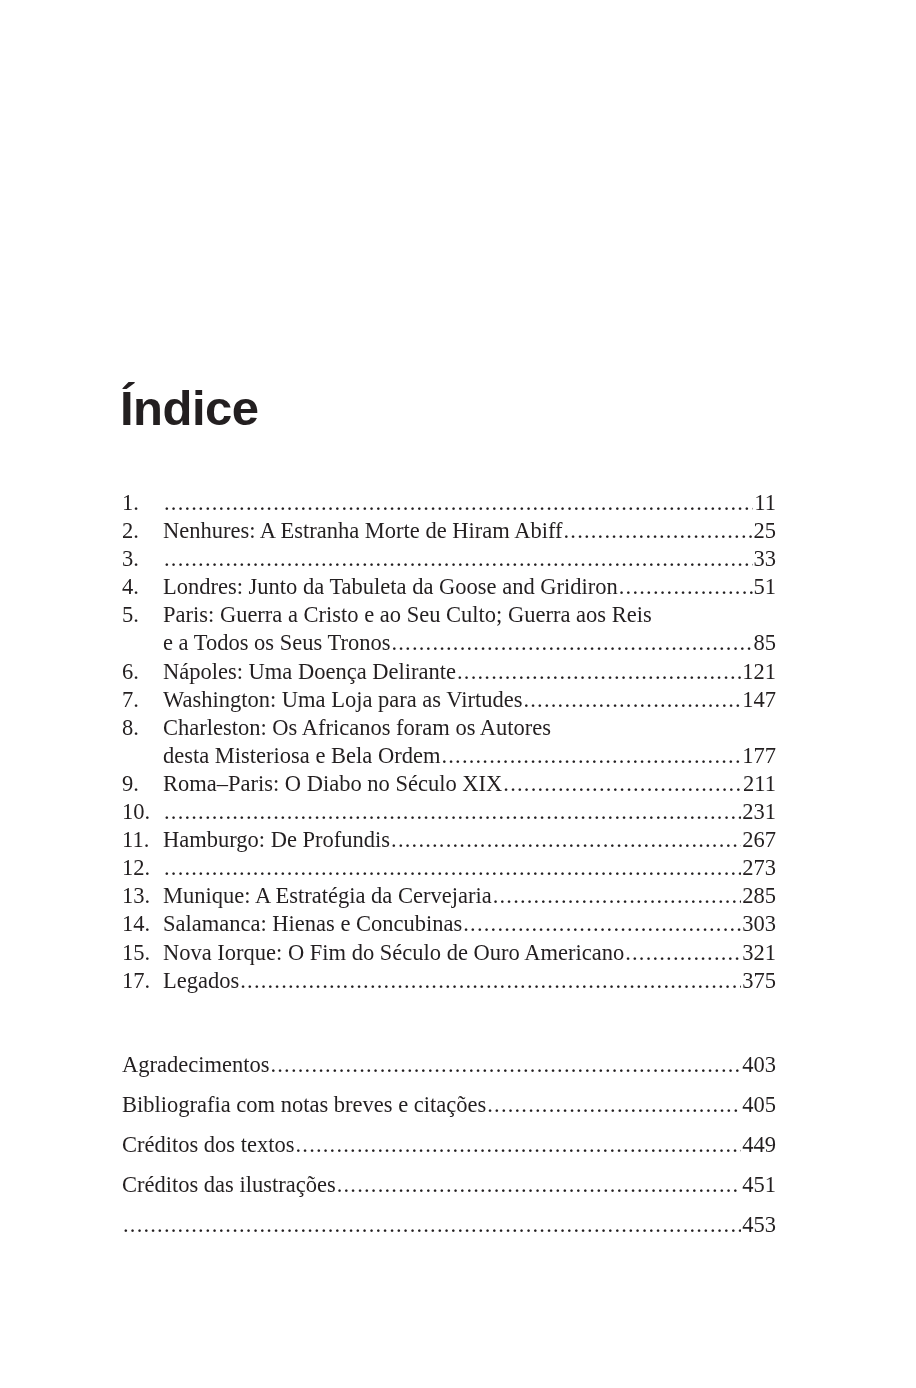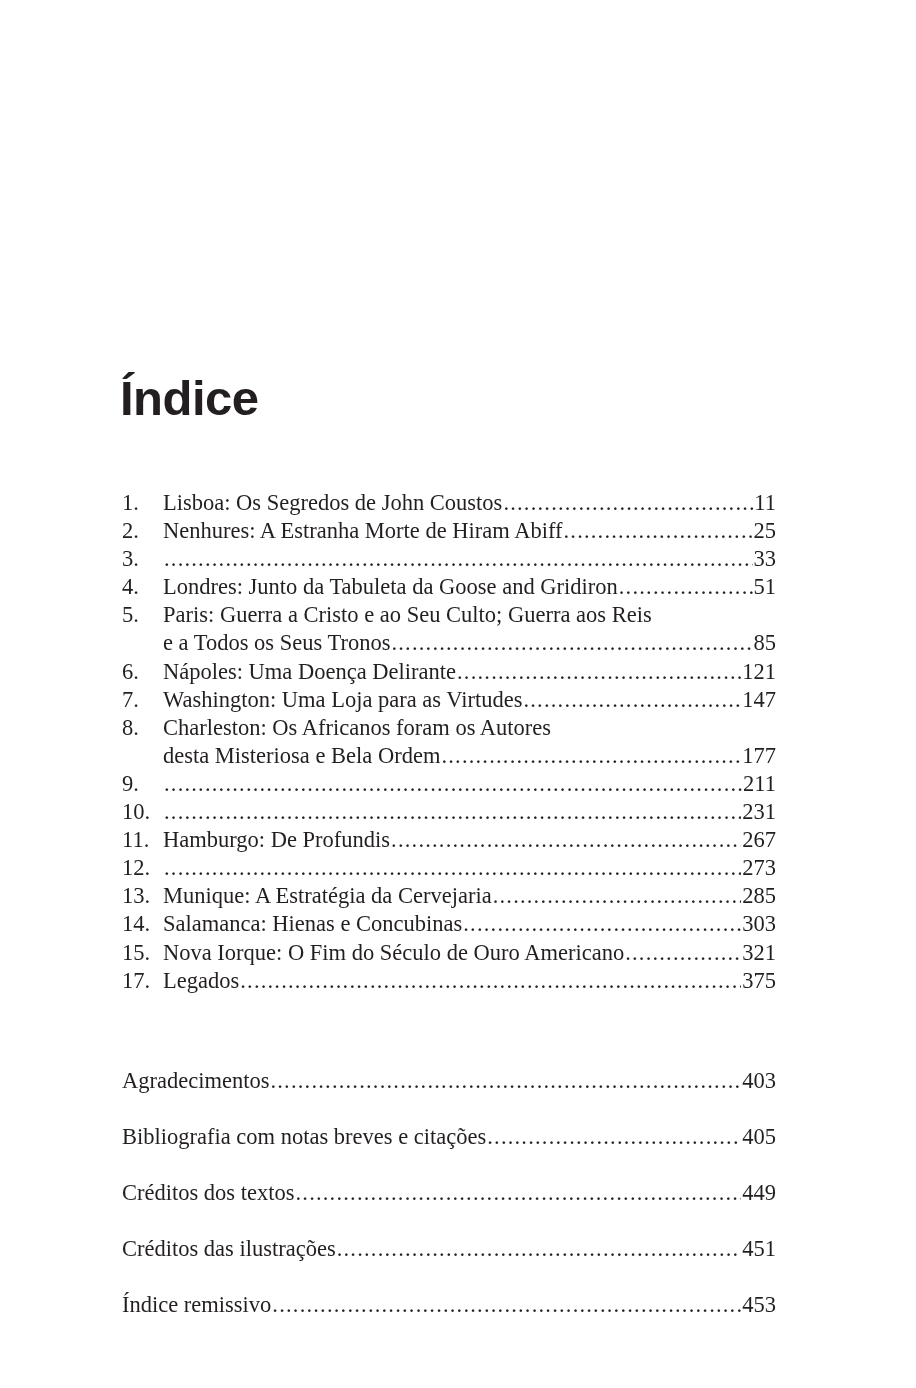--- a/index.html
+++ b/index.html
@@ -1,50 +1,49 @@
 <!DOCTYPE html>
 <html><head>
   <meta charset="utf-8">
   <style>
     html, body { margin: 0; padding: 0; background: #ffffff; }
     body { width: 916px; height: 1388px; position: relative; overflow: hidden; color: #231f20; }
     .page-title {
-      position: absolute; left: 120px; top: 368px;
+      position: absolute; left: 120px; top: 378px;
       font-family: "Liberation Sans", sans-serif;
       font-weight: bold; font-size: 49px; letter-spacing: -0.5px;
       line-height: 60px; color: #231f20; margin: 0;
     }
     .toc {
       position: absolute; left: 122px; top: 489px; width: 654px;
       font-family: "Liberation Serif", serif; font-size: 22.5px;
     }
     .entry { display: flex; align-items: baseline; height: 28.1px; line-height: 28.1px; white-space: nowrap; }
     .num { width: 41px; flex: 0 0 41px; }
     .body { flex: 1 1 auto; display: flex; flex-direction: column; min-width: 0; }
     .line { display: flex; align-items: baseline; height: 28.1px; line-height: 28.1px; overflow: hidden; }
     .title-text { flex: 0 0 auto; }
     .leader { flex: 1 1 auto; overflow: hidden; margin: 0 1px; letter-spacing: 1.2px; }
     .leader::before { content: "....................................................................................................................................................................................."; }
     .page { flex: 0 0 auto; text-align: center; }
     .it { }
     .back { position: absolute; left: 122px; top: 1045px; width: 654px; font-family: "Liberation Serif", serif; font-size: 22.5px; }
-    .back .line { height: 40px; line-height: 40px; margin-top: 16px; }
+    .back .line { height: 40px; line-height: 40px; }
   </style>
 </head>
 <body>
 
 <h1 class="page-title">Índice</h1>
 
 <div class="toc">
 
   <div class="entry">
     <span class="num">1.</span>
     <div class="body">
         <div class="line">
-      <span class="title-text">Lisboa: Os Segredos de John Coustos</span>
       <span class="leader"></span>
       <span class="page">11</span>
     </div>
       </div>
   </div>
 
   <div class="entry">
     <span class="num">2.</span>
     <div class="body">
         <div class="line">
@@ -123,20 +122,21 @@
         <span class="leader"></span>
         <span class="page">177</span>
       </div>
     </div>
   </div>
 
   <div class="entry">
     <span class="num">9.</span>
     <div class="body">
         <div class="line">
+      <span class="title-text">Roma–Paris: O Diabo no Século XIX</span>
       <span class="leader"></span>
       <span class="page">211</span>
     </div>
       </div>
   </div>
 
   <div class="entry">
     <span class="num">10.</span>
     <div class="body">
         <div class="line">
@@ -229,17 +229,16 @@
     <span class="title-text it">Créditos dos textos</span>
     <span class="leader"></span>
     <span class="page">449</span>
   </div>
   <div class="line">
     <span class="title-text it">Créditos das ilustrações</span>
     <span class="leader"></span>
     <span class="page">451</span>
   </div>
   <div class="line">
-    <span class="title-text it">Índice remissivo</span>
     <span class="leader"></span>
     <span class="page">453</span>
   </div>
 </div>
 
 </body></html>

